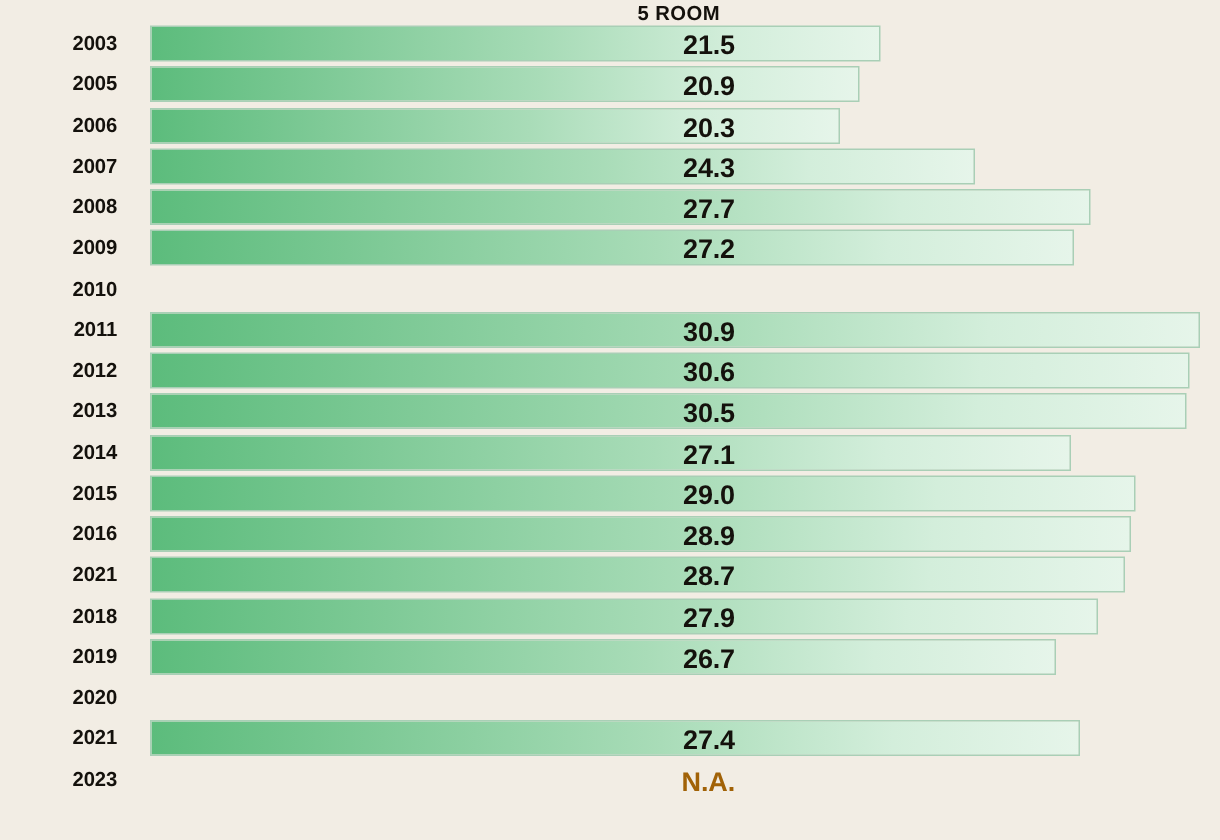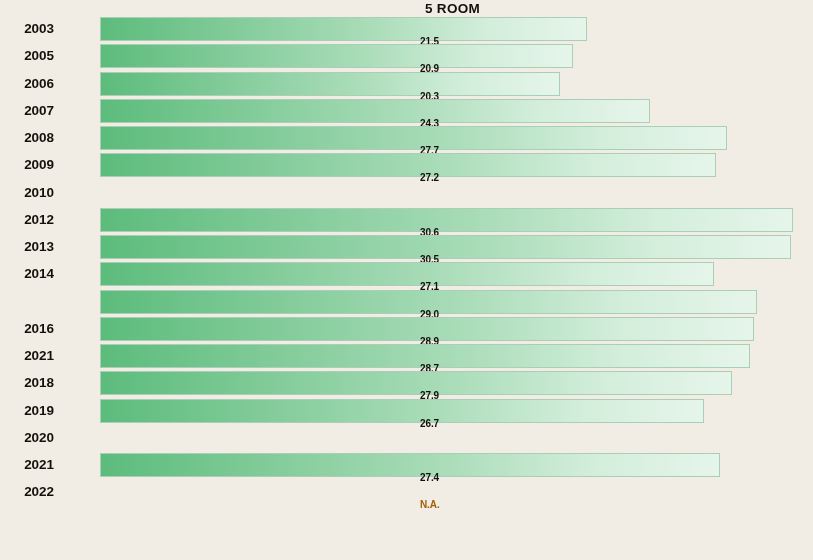--- a/index.html
+++ b/index.html
@@ -42,21 +42,21 @@
     height: 27.25px;
     width: 813px;
   }
   .row-label {
     position: absolute;
     left: 0;
     top: 0;
     width: 78px;
     height: 24px;
     line-height: 24px;
-    text-align: center;
+    text-align: right;
     font-size: 13.5px;
     font-weight: bold;
     color: #14110c;
     letter-spacing: -0.1px;
   }
   .bar-area {
     position: absolute;
     left: 100px;
     top: 0;
     height: 24px;
@@ -67,26 +67,26 @@
     left: 0;
     top: 0;
     height: 24px;
     box-sizing: border-box;
     border: 1px solid #A9CFB6;
     background-image: linear-gradient(to right, #5CBC7C 0%, #7FCA97 25%, #A9DCB8 55%, #D3EEDB 80%, #E6F5EA 100%);
   }
   .bar-value {
     position: absolute;
     left: 320px;
-    top: 13px;
+    top: 1px;
     width: 70px;
     height: 24px;
     line-height: 24px;
-    text-align: left;
-    font-size: 10px;
+    text-align: right;
+    font-size: 18px;
     font-weight: bold;
     color: #14110c;
     letter-spacing: -0.1px;
   }
   .bar-value.na {
     color: #a16207;
   }
 </style>
 </head>
 <body>
@@ -133,20 +133,27 @@
         <div class="row-label">2009</div>
         <div class="bar-area">
           <div class="bar" style="width: 615.808px;"></div>
           <div class="bar-value">27.2</div>
         </div>
       </div>
       <div class="row">
         <div class="row-label">2010</div>
       </div>
       <div class="row">
+        <div class="row-label">2011</div>
+        <div class="bar-area">
+          <div class="bar" style="width: 699.576px;"></div>
+          <div class="bar-value">30.9</div>
+        </div>
+      </div>
+      <div class="row">
         <div class="row-label">2012</div>
         <div class="bar-area">
           <div class="bar" style="width: 692.784px;"></div>
           <div class="bar-value">30.6</div>
         </div>
       </div>
       <div class="row">
         <div class="row-label">2013</div>
         <div class="bar-area">
           <div class="bar" style="width: 690.52px;"></div>
@@ -154,20 +161,21 @@
         </div>
       </div>
       <div class="row">
         <div class="row-label">2014</div>
         <div class="bar-area">
           <div class="bar" style="width: 613.544px;"></div>
           <div class="bar-value">27.1</div>
         </div>
       </div>
       <div class="row">
+        <div class="row-label">2015</div>
         <div class="bar-area">
           <div class="bar" style="width: 656.56px;"></div>
           <div class="bar-value">29.0</div>
         </div>
       </div>
       <div class="row">
         <div class="row-label">2016</div>
         <div class="bar-area">
           <div class="bar" style="width: 654.296px;"></div>
           <div class="bar-value">28.9</div>
@@ -198,19 +206,19 @@
         <div class="row-label">2020</div>
       </div>
       <div class="row">
         <div class="row-label">2021</div>
         <div class="bar-area">
           <div class="bar" style="width: 620.336px;"></div>
           <div class="bar-value">27.4</div>
         </div>
       </div>
       <div class="row">
-        <div class="row-label">2022</div>
+        <div class="row-label">2023</div>
         <div class="bar-area">
           <div class="bar-value na">N.A.</div>
         </div>
       </div>
     </div>
 </div>
 
 </body></html>

